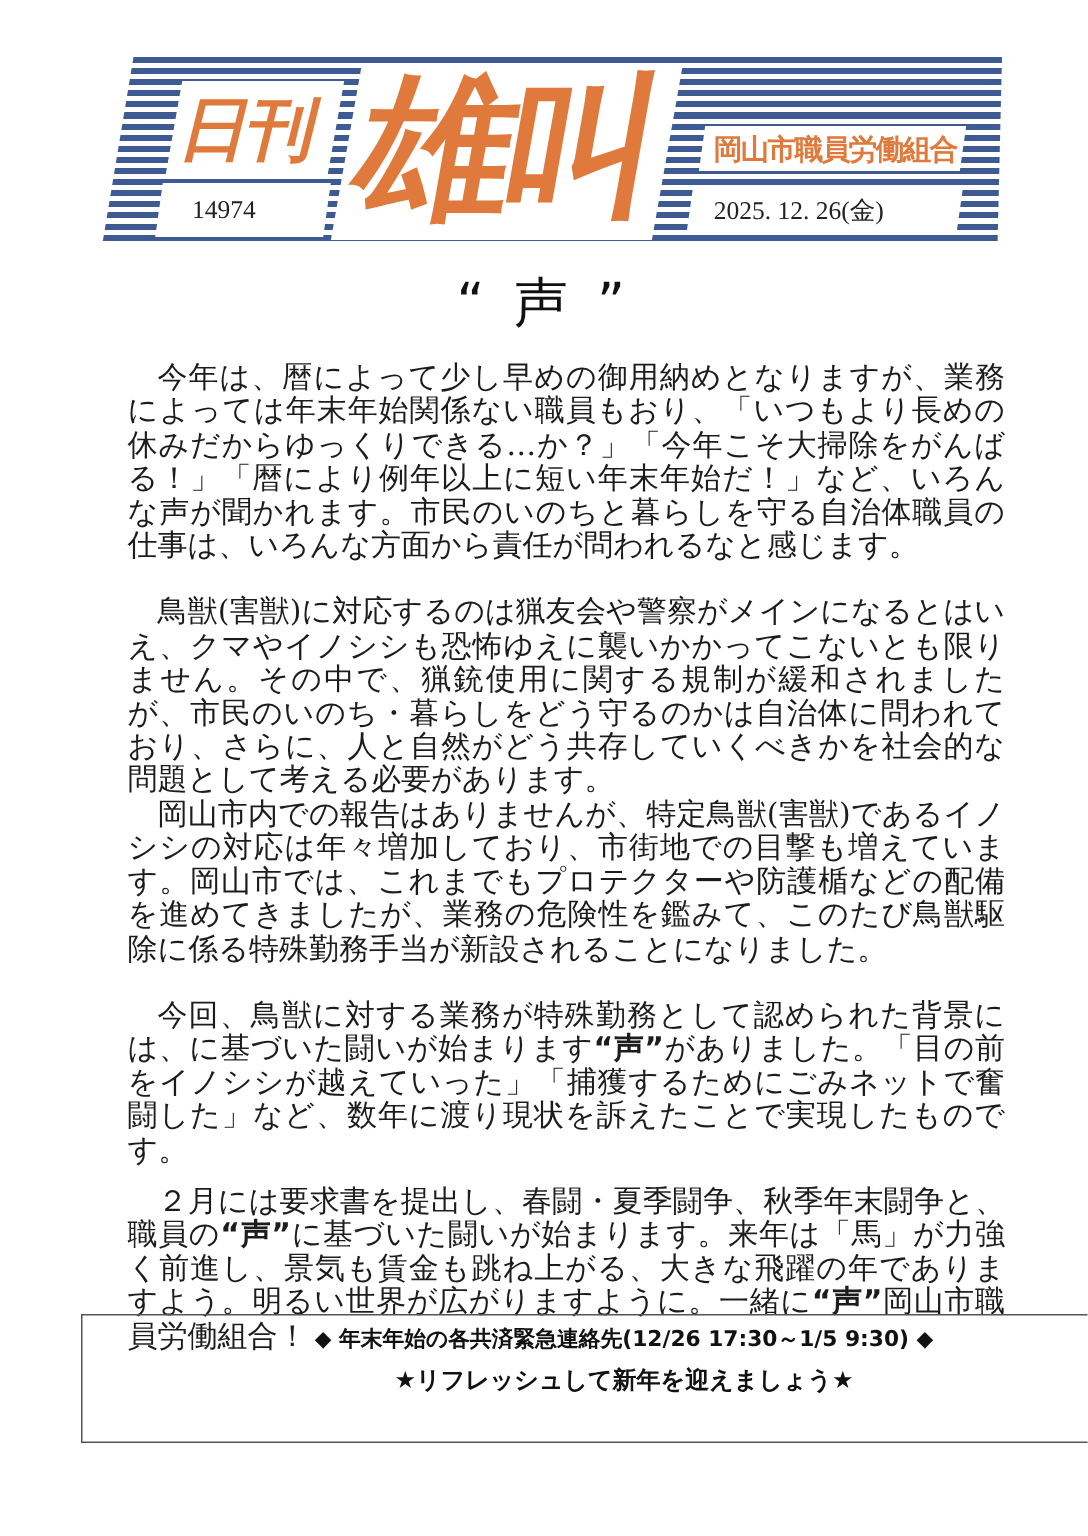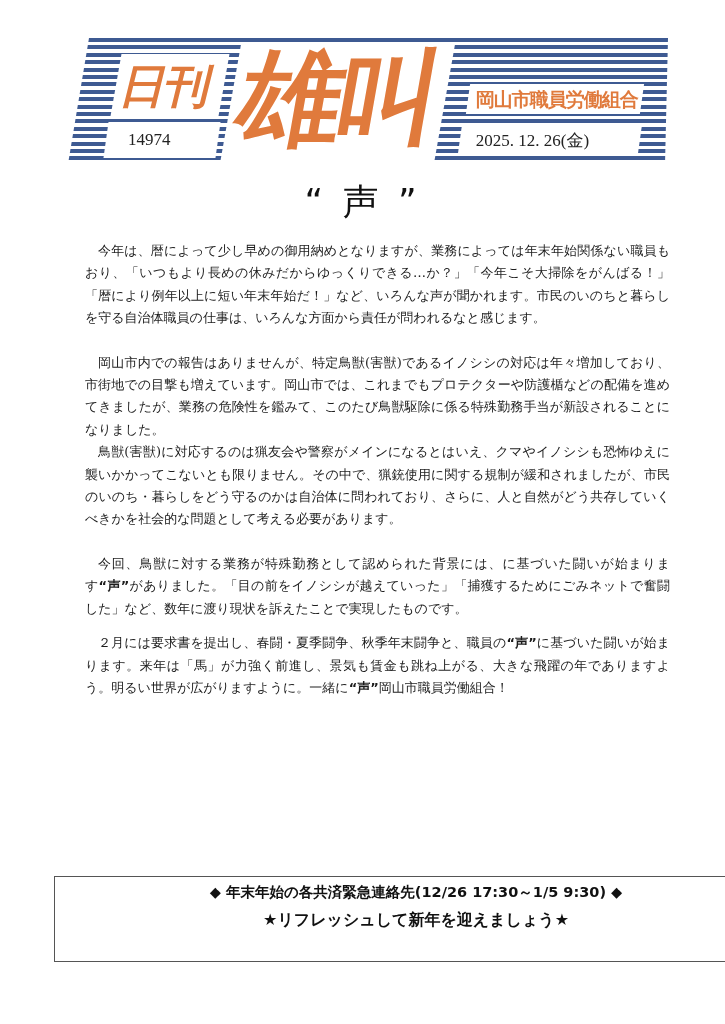--- a/index.html
+++ b/index.html
@@ -33,21 +33,21 @@
     transform: skewX(-8deg); }
   .date-box span { position: absolute; left: 16px; top: 5px; font-family: "Liberation Serif", serif;
     font-size: 17px; color: #222; transform: skewX(8deg); white-space: nowrap; }
 
   
   .headline { position: absolute; left: 0; width: 725px; top: 178px; text-align: center;
     font-family: "DejaVu Sans", sans-serif; font-size: 36px; color: #111; letter-spacing: 4px; }
 
   
   .article { position: absolute; left: 85px; top: 240px; width: 585px;
-    font-family: "DejaVu Serif", serif; font-size: 13px; line-height: 22.4px; color: #1c1c1c; }
+    font-family: "DejaVu Serif", serif; font-size: 20px; line-height: 22.4px; color: #1c1c1c; }
   .article p { margin: 0; text-indent: 1em; text-align: justify; }
   .gap-lg { height: 22px; }
   .gap-sm { height: 12px; }
   .bold { font-family: "DejaVu Sans", sans-serif; font-weight: bold; }
 
   
   .footer { position: absolute; left: 54px; top: 876px; width: 724px; height: 86px;
     border: 1.5px solid #555; box-sizing: border-box; font-family: "DejaVu Sans", sans-serif; color: #111;
     text-align: center; }
   .footer .f1 { margin-top: 6px; font-size: 14.5px; font-weight: bold; }
@@ -74,22 +74,22 @@
   <div class="date-box">
     <span>2025. 12. 26(金)</span>
   </div>
 </div>
 
 <div class="headline">“ 声 ”</div>
 
 <div class="article">
   <p>今年は、暦によって少し早めの御用納めとなりますが、業務によっては年末年始関係ない職員もおり、「いつもより長めの休みだからゆっくりできる…か？」「今年こそ大掃除をがんばる！」「暦により例年以上に短い年末年始だ！」など、いろんな声が聞かれます。市民のいのちと暮らしを守る自治体職員の仕事は、いろんな方面から責任が問われるなと感じます。</p>
   <div class="gap-lg"></div>
+  <p>鳥獣(害獣)に対応するのは猟友会や警察がメインになるとはいえ、クマやイノシシも恐怖ゆえに襲いかかってこないとも限りません。その中で、猟銃使用に関する規制が緩和されましたが、市民のいのち・暮らしをどう守るのかは自治体に問われており、さらに、人と自然がどう共存していくべきかを社会的な問題として考える必要があります。</p>
   <p>岡山市内での報告はありませんが、特定鳥獣(害獣)であるイノシシの対応は年々増加しており、市街地での目撃も増えています。岡山市では、これまでもプロテクターや防護楯などの配備を進めてきましたが、業務の危険性を鑑みて、このたび鳥獣駆除に係る特殊勤務手当が新設されることになりました。</p>
-  <p>鳥獣(害獣)に対応するのは猟友会や警察がメインになるとはいえ、クマやイノシシも恐怖ゆえに襲いかかってこないとも限りません。その中で、猟銃使用に関する規制が緩和されましたが、市民のいのち・暮らしをどう守るのかは自治体に問われており、さらに、人と自然がどう共存していくべきかを社会的な問題として考える必要があります。</p>
   <div class="gap-lg"></div>
   <p><span>今回、鳥獣に対する業務が特殊勤務として認められた背景には、に基づいた闘いが始まります</span><span class="bold">“声”</span><span>がありました。「目の前をイノシシが越えていった」「捕獲するためにごみネットで奮闘した」など、数年に渡り現状を訴えたことで実現したものです。</span></p>
   <div class="gap-sm"></div>
   <p><span>２月には要求書を提出し、春闘・夏季闘争、秋季年末闘争と、職員の</span><span class="bold">“声”</span><span>に基づいた闘いが始まります。来年は「馬」が力強く前進し、景気も賃金も跳ね上がる、大きな飛躍の年でありますよう。明るい世界が広がりますように。一緒に</span><span class="bold">“声”</span><span>岡山市職員労働組合！</span></p>
 </div>
 
 <div class="footer">
   <div class="f1">◆ 年末年始の各共済緊急連絡先(12/26 17:30～1/5 9:30) ◆</div>
   <div class="f3">★リフレッシュして新年を迎えましょう★</div>
 </div>

